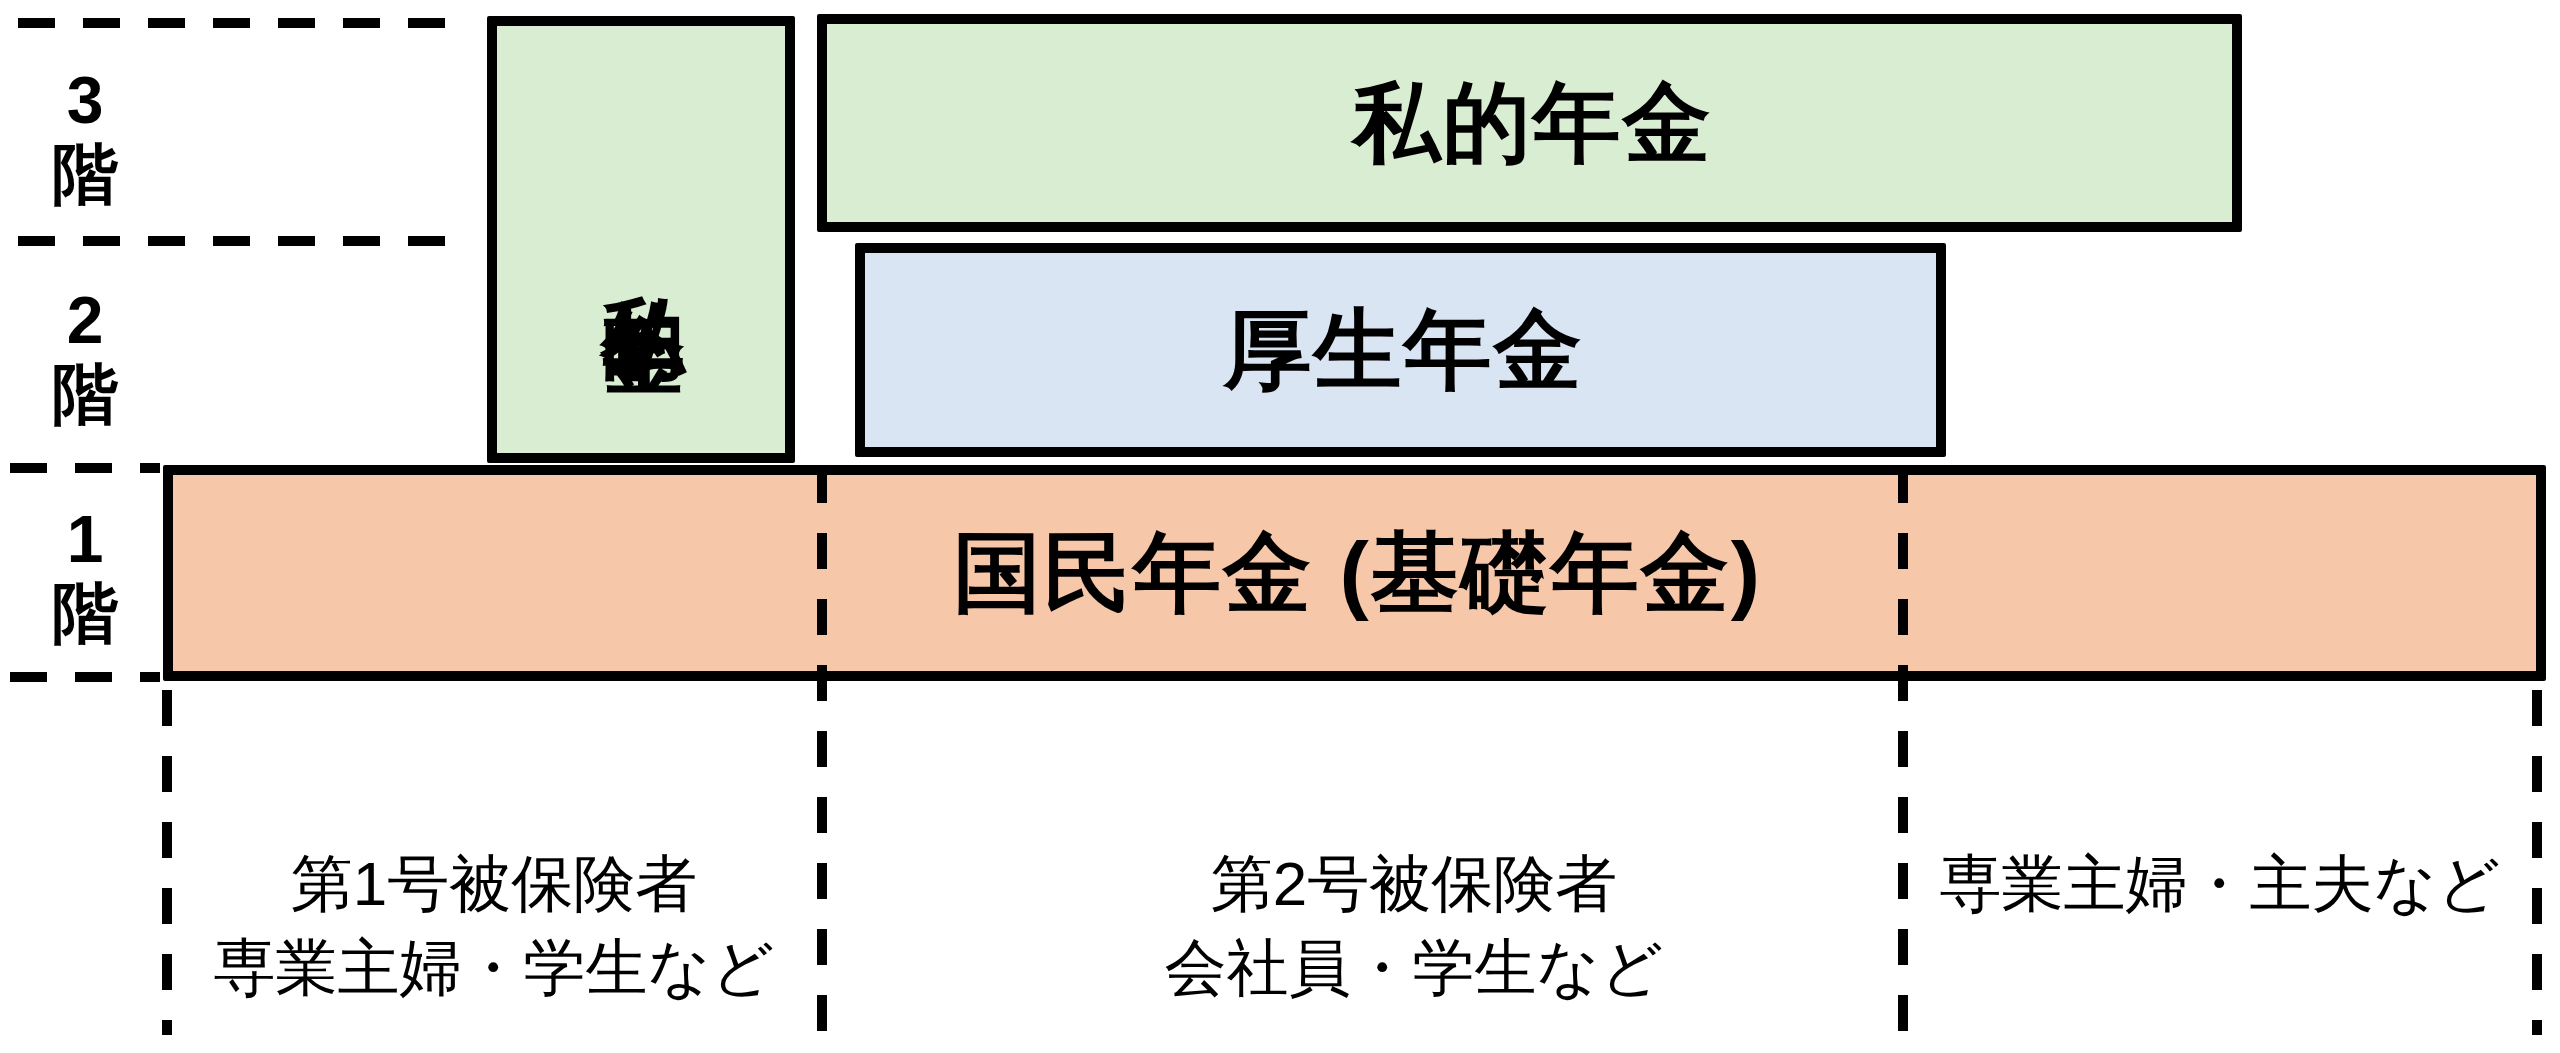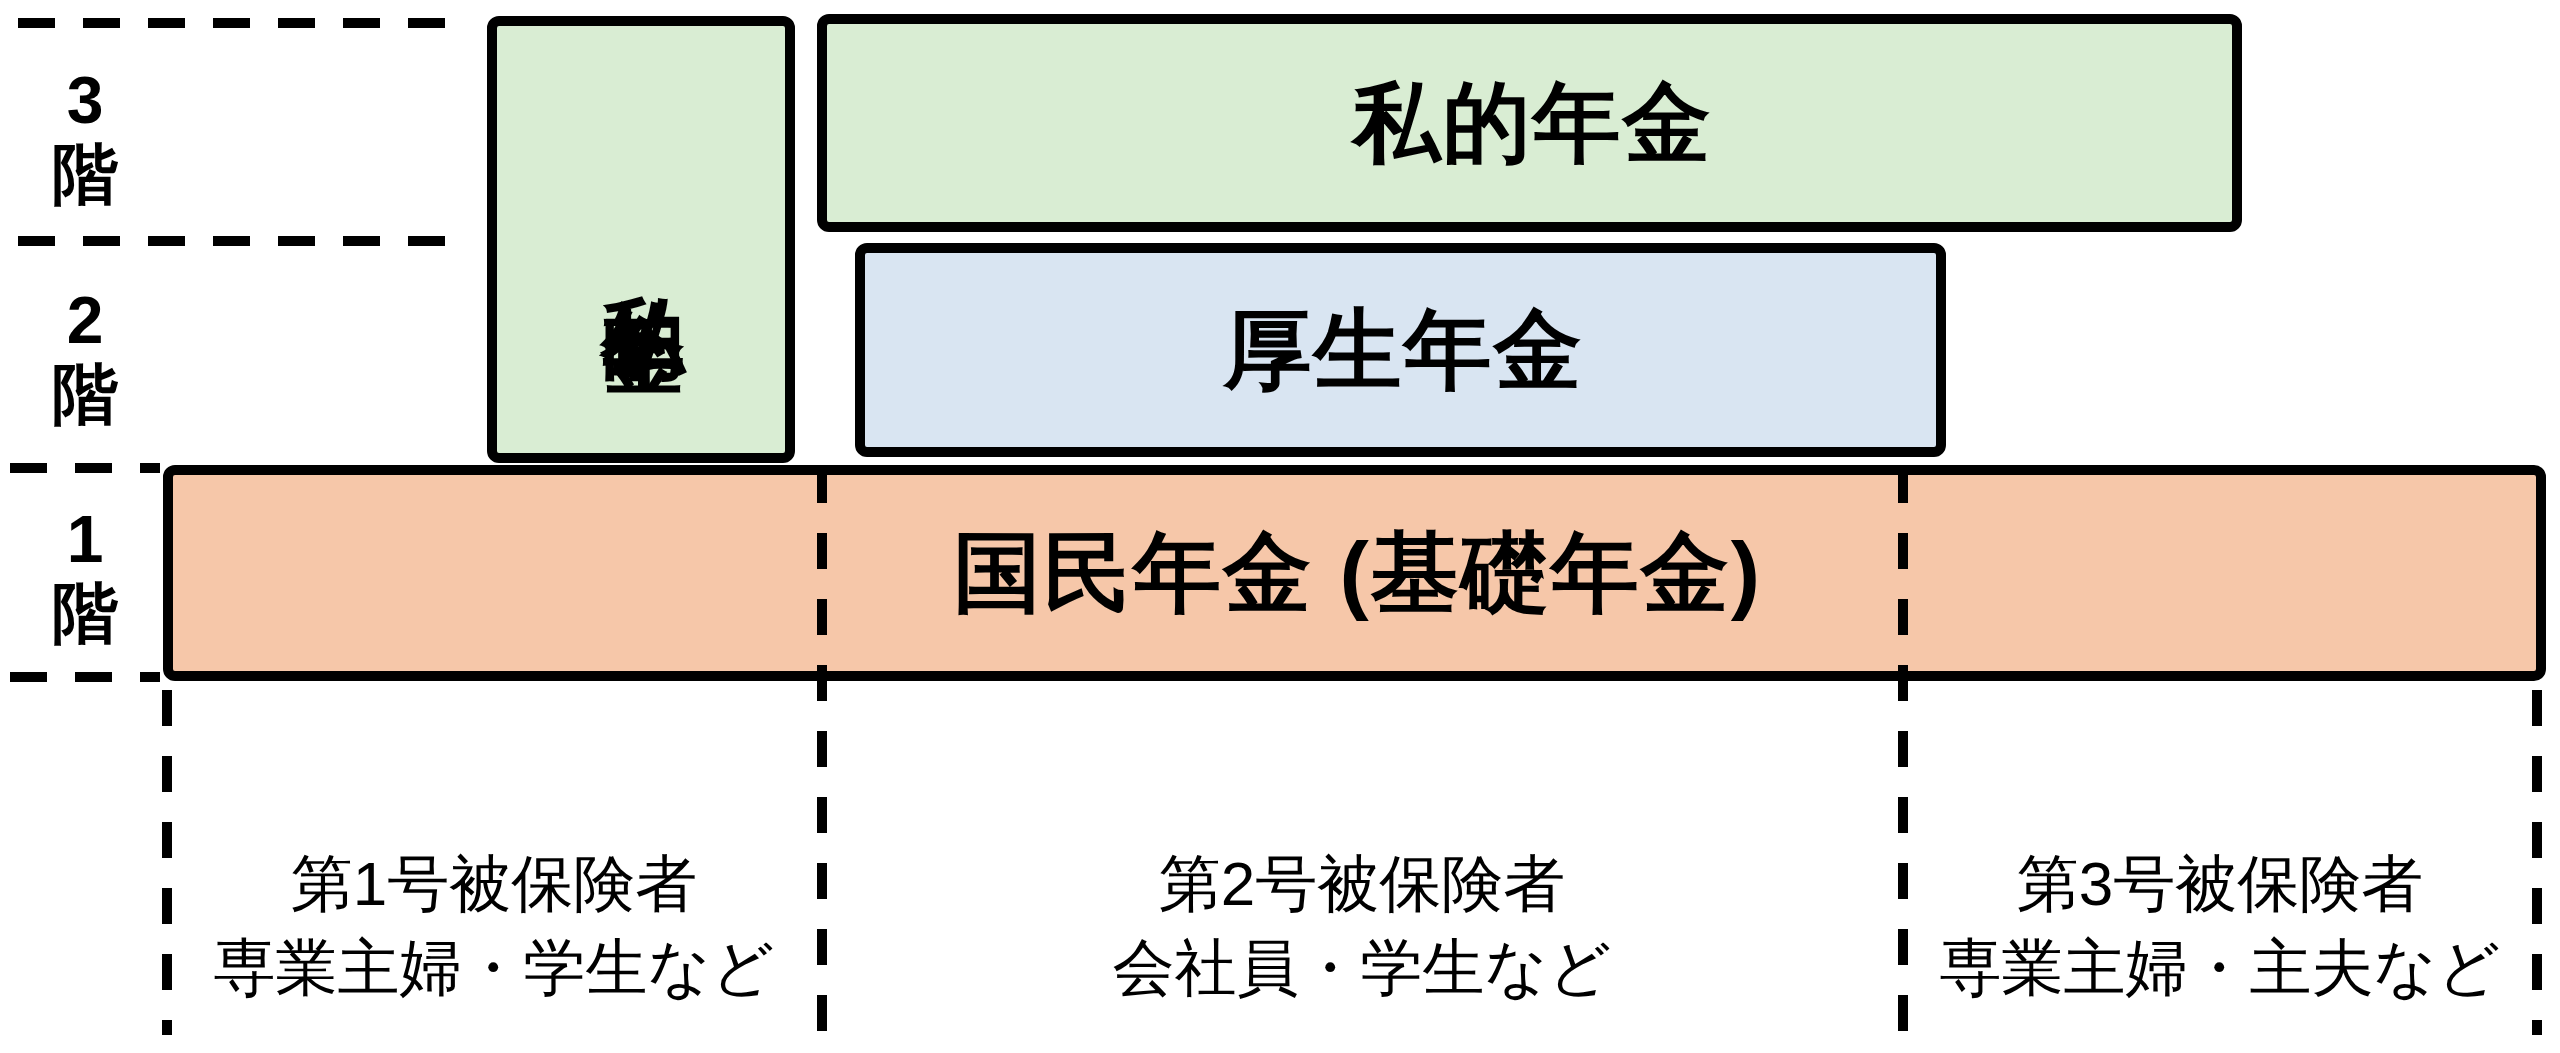--- a/index.html
+++ b/index.html
@@ -25,21 +25,21 @@
     position: absolute;
     width: 10px;
     background: repeating-linear-gradient(180deg, #000 0 36px, transparent 36px 66px);
     z-index: 3;
   }
   
   .tier-box {
     position: absolute;
     box-sizing: border-box;
     border: 10px solid #000;
-    border-radius: 12px;
+    border-radius: 2px;
     display: flex;
     align-items: center;
     justify-content: center;
     z-index: 2;
     padding-left: 6px;
   }
   .tier-box .box-label {
     font-size: 88px;
     font-weight: 600;
     color: #000;
@@ -114,22 +114,21 @@
 
   <div class="v-dash" style="left:162px;  top:690px; height:345px;"></div>
   <div class="v-dash" style="left:817px;  top:467px; height:568px;"></div>
   <div class="v-dash" style="left:1898px; top:467px; height:568px;"></div>
   <div class="v-dash" style="left:2532px; top:690px; height:345px;"></div>
 
   <div class="category-label" style="left:164px;">
     <div>第1号被保険者</div>
     <div>専業主婦・学生など</div>
   </div>
-  <div class="category-label" style="left:1032px;">
+  <div class="category-label" style="left:1084px;">
     <div>第2号被保険者</div>
     <div>会社員・学生など</div>
   </div>
   <div class="category-label" style="left:1890px;">
-    <div>第3号被保険者</div>
     <div>専業主婦・主夫など</div>
   </div>
 
 </div>
 
 </body></html>

